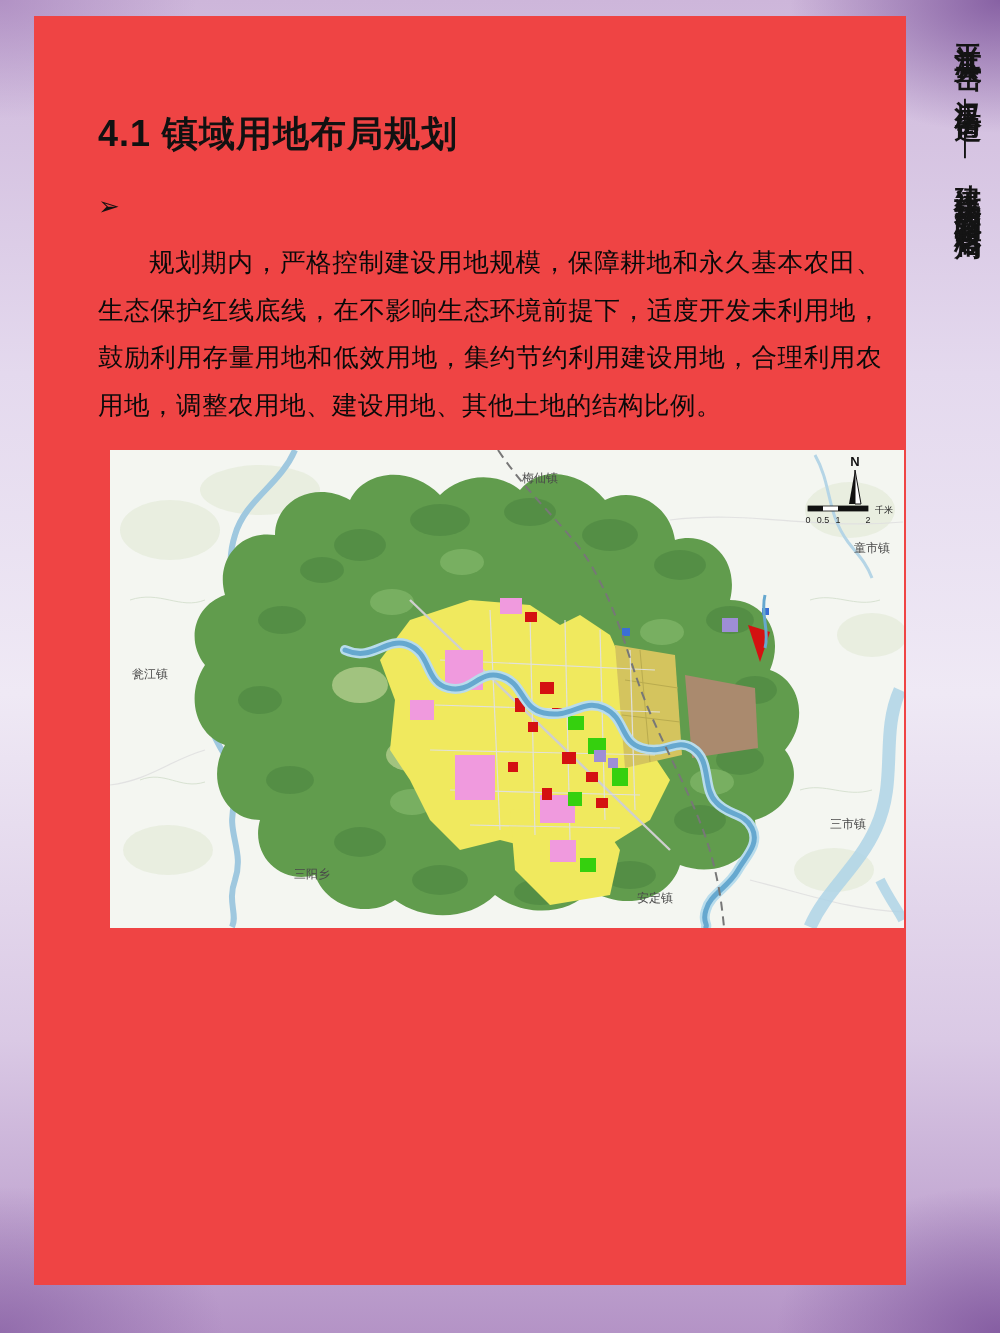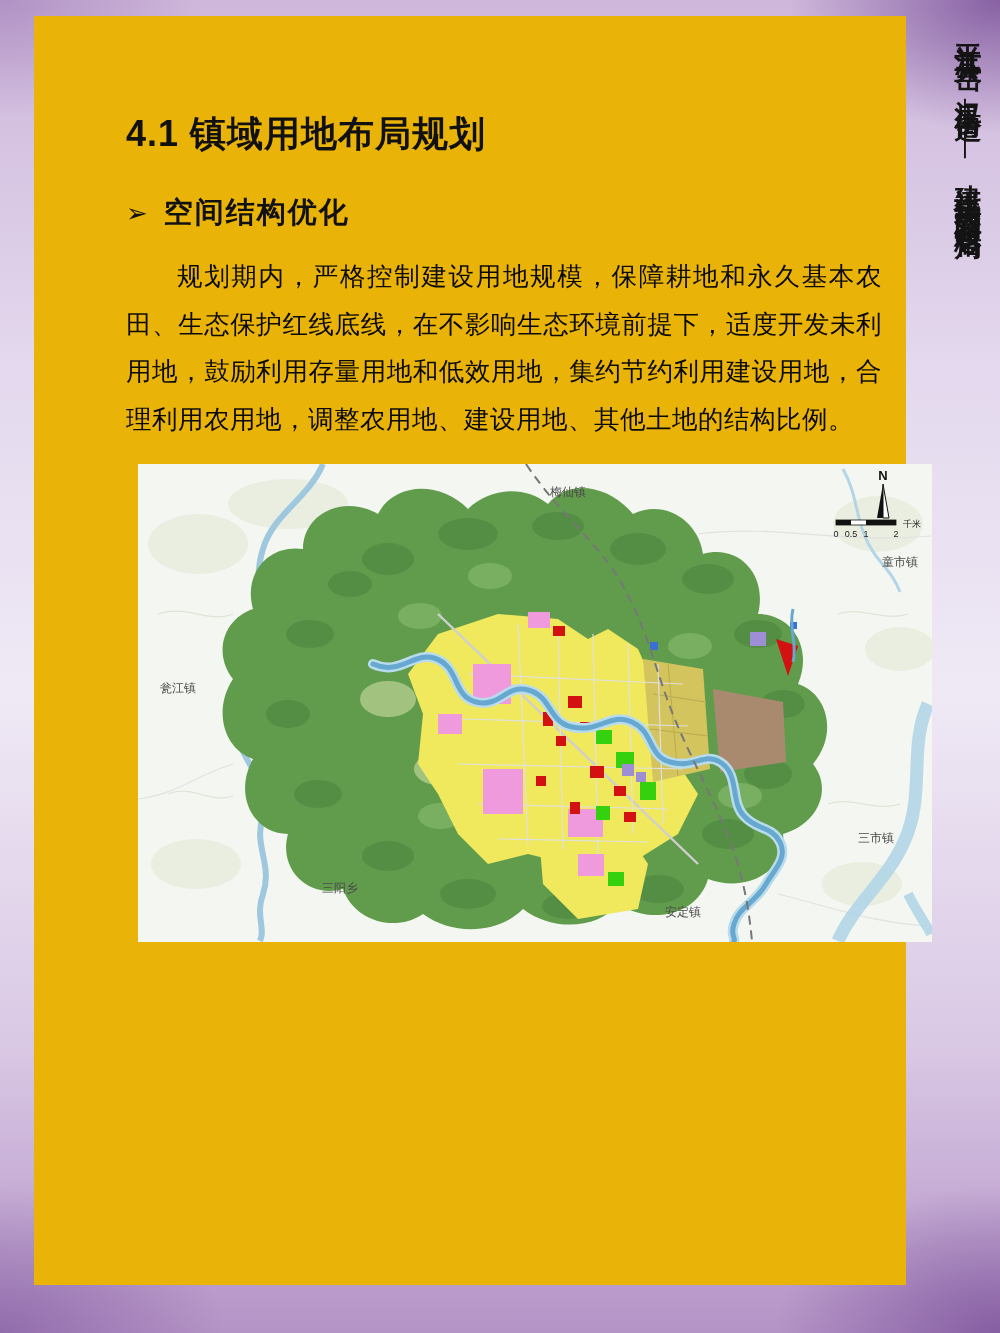--- a/index.html
+++ b/index.html
@@ -8,22 +8,22 @@
     font-family:"Liberation Sans","DejaVu Sans",sans-serif;
     background:
       radial-gradient(ellipse 300px 190px at 100% 0%, rgba(118,76,150,.8), transparent 70%),
       radial-gradient(ellipse 320px 210px at 0% 100%, rgba(128,88,158,.65), transparent 70%),
       radial-gradient(ellipse 320px 210px at 100% 100%, rgba(118,76,150,.75), transparent 70%),
       radial-gradient(ellipse 280px 170px at 0% 0%, rgba(150,110,175,.5), transparent 70%),
       linear-gradient(180deg,#cdb6da 0%,#e4d9ee 28%,#efe9f5 52%,#dac9e5 78%,#b493c6 100%);
   }
   .content{
     position:absolute;left:34px;top:16px;width:872px;bottom:48px;
-    background:#eab308;box-sizing:border-box;
-    padding:0 8px 0 92px;
+    background:#ef4444;box-sizing:border-box;
+    padding:0 8px 0 64px;
   }
   .page-title{
     margin:94px 0 0 0;font-size:36px;font-weight:bold;color:#111;
     font-family:"Liberation Sans","DejaVu Sans",sans-serif;letter-spacing:1px;
   }
   .section-heading{
     margin-top:34px;display:flex;align-items:center;gap:16px;
   }
   .section-bullet{font-size:26px;color:#111;line-height:1;}
   .section-title{font-size:29px;font-weight:bold;color:#111;letter-spacing:2px;}
@@ -59,21 +59,20 @@
 </style>
 </head>
 <body>
 
 <div class="content">
 
   <h1 class="page-title">4.1 镇域用地布局规划</h1>
 
   <div class="section-heading">
     <span class="section-bullet">➢</span>
-    <span class="section-title">空间结构优化</span>
   </div>
 
   <p class="body-text">规划期内，严格控制建设用地规模，保障耕地和永久基本农田、生态保护红线底线，在不影响生态环境前提下，适度开发未利用地，鼓励利用存量用地和低效用地，集约节约利用建设用地，合理利用农用地，调整农用地、建设用地、其他土地的结构比例。</p>
 
   <div class="map-wrap">
     <svg width="794" height="478" viewBox="0 0 794 478" xmlns="http://www.w3.org/2000/svg">
 
       <rect x="0" y="0" width="794" height="478" fill="#f4f6f1"></rect>
 
       <g>

